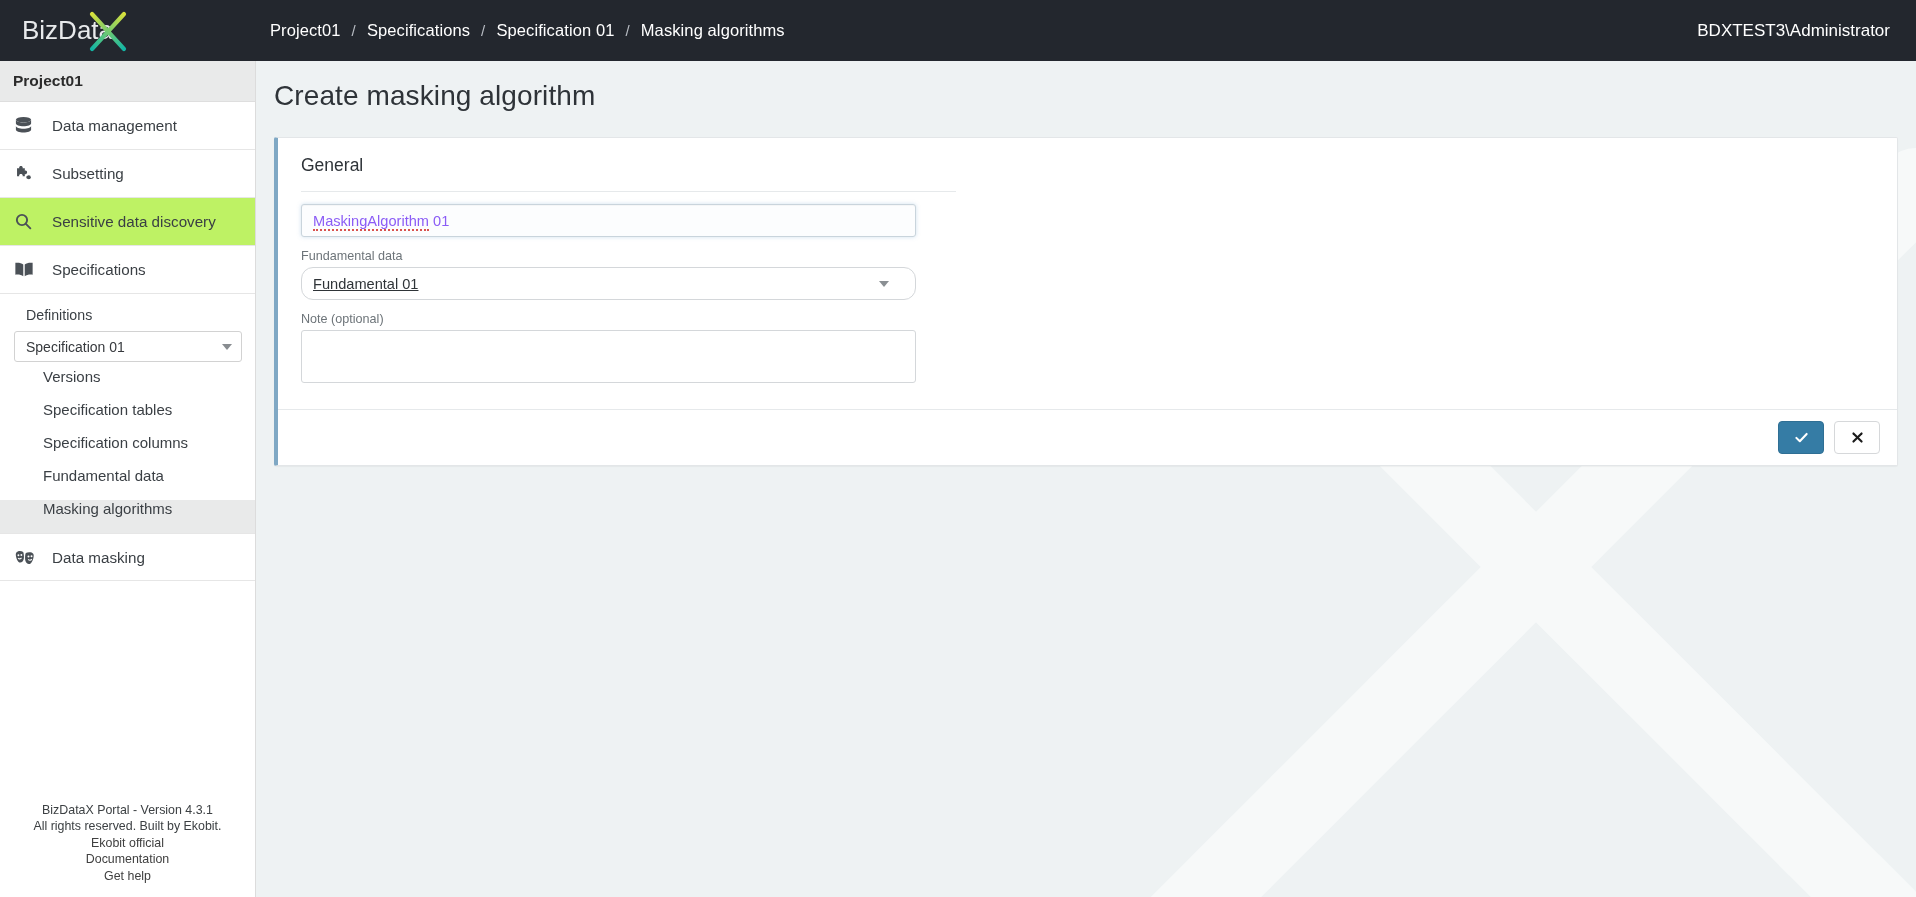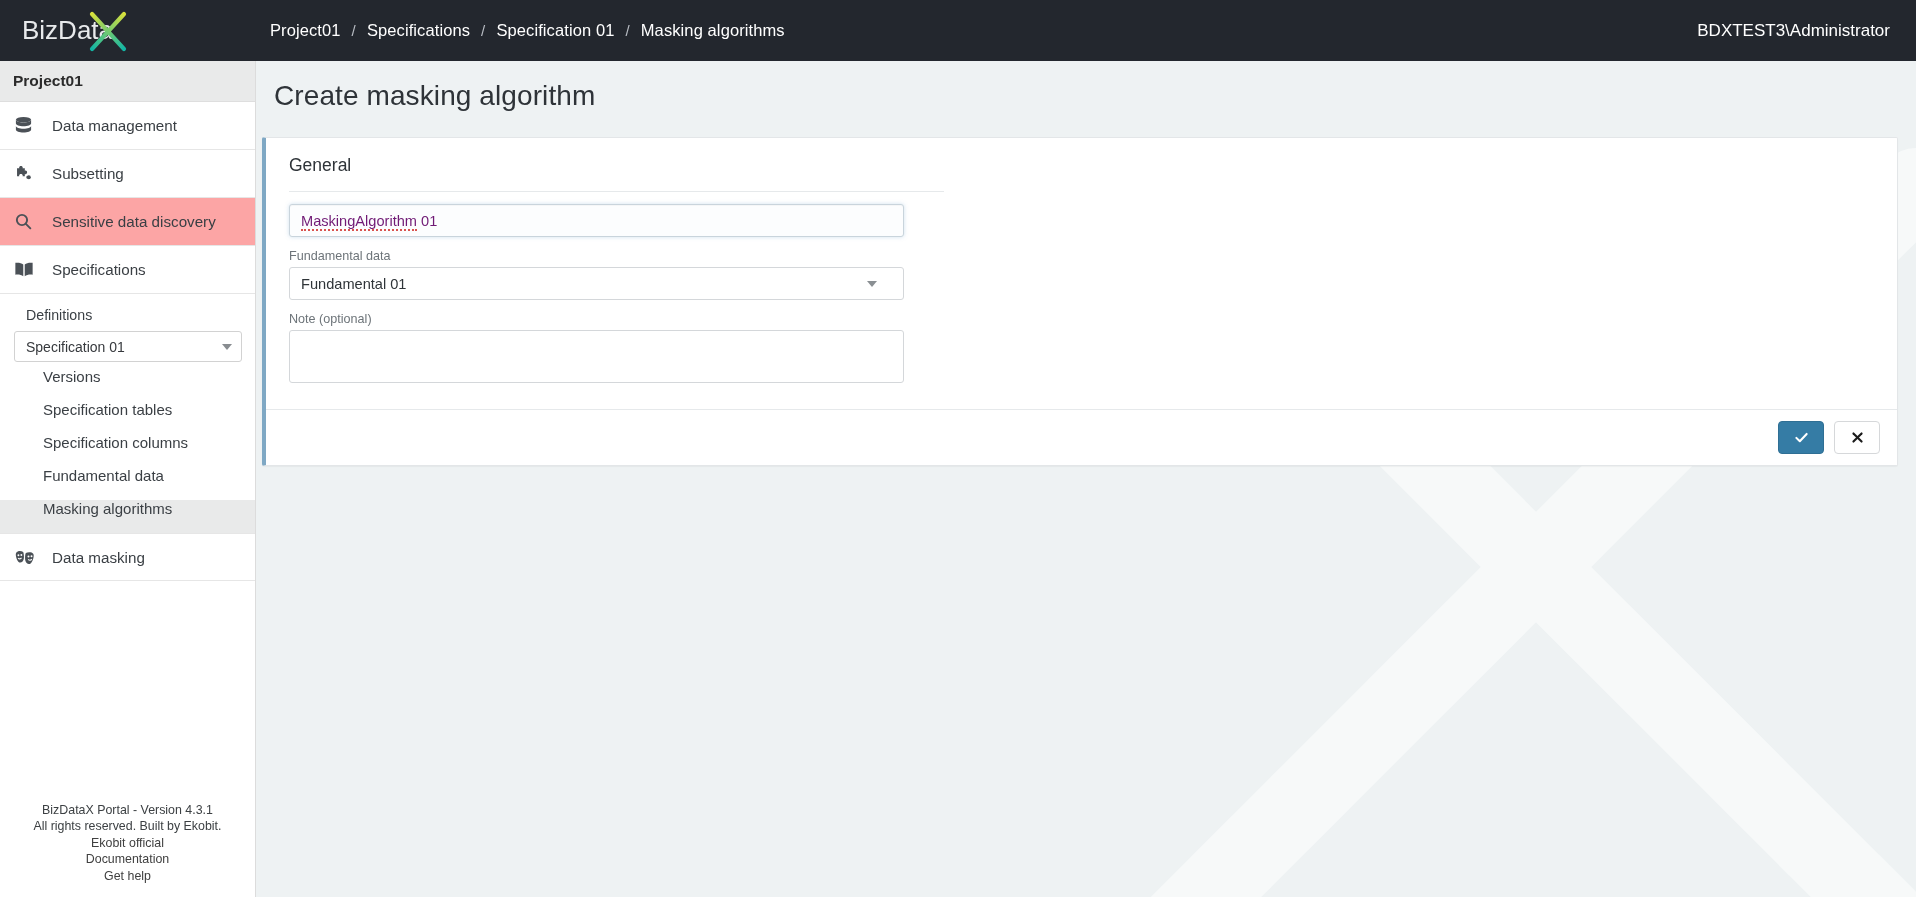--- a/index.html
+++ b/index.html
@@ -77,21 +77,21 @@
   .nav-item {
     height: 48px;
     display: flex; align-items: center;
     padding-left: 14px;
     border-bottom: 1px solid #e6e6e6;
     font-size: 15.2px;
     color: #3a3f44;
     cursor: pointer;
     background: #ffffff;
   }
-  .nav-item.active { background: #fca5a5; }
+  .nav-item.active { background: #bef264; }
   .nav-item .ico {
     width: 28px; height: 24px;
     display: flex; align-items: center; justify-content: flex-start;
     margin-right: 10px;
     color: #4b5157;
     flex: 0 0 28px;
   }
 
   
   .sub-nav { padding-top: 9px; }
@@ -166,21 +166,21 @@
     position: relative;
     margin: 19px 0 0 18px;
     font-size: 28px;
     font-weight: normal;
     color: #2e3338;
     letter-spacing: .1px;
   }
 
   .card {
     position: relative;
-    margin: 25px 18px 0 6px;
+    margin: 25px 18px 0 18px;
     background: #ffffff;
     border: 1px solid #e3e6e8;
     border-left: 4px solid #7fa8c4;
     border-radius: 2px;
     box-shadow: 0 1px 1px rgba(0,0,0,.04);
   }
   .card-head {
     font-size: 17.5px;
     color: #2e3338;
     padding: 17px 0 15px 23px;
@@ -199,40 +199,41 @@
     color: #6d7479;
     margin-bottom: 4px;
   }
   .text-input {
     width: 615px; height: 33px;
     border: 1px solid #c9d4dc;
     border-radius: 3px;
     background: #fcfdfe;
     padding: 0 11px;
     font-size: 14.6px;
-    color: #701a75;
+    color: #8b5cf6;
     display: flex; align-items: center;
     box-shadow: inset 0 1px 1px rgba(0,0,0,.03), 0 0 4px rgba(120,170,205,.35);
     outline: none;
   }
   .spellcheck {
     border-bottom: 2px dotted #d9534f;
     padding-bottom: 0px;
     text-decoration: none;
   }
   .select-input {
     width: 615px; height: 33px;
     border: 1px solid #d4d7da;
-    border-radius: 3px;
+    border-radius: 12px;
     background: #fff;
     padding: 0 26px 0 11px;
     font-size: 14.6px;
     color: #2f3438;
     display: flex; align-items: center;
     cursor: pointer;
+    text-decoration: underline;
   }
   .select-input .caret2 {
     margin-left: auto;
     width: 0; height: 0;
     border-left: 5px solid transparent;
     border-right: 5px solid transparent;
     border-top: 6px solid #8a8f93;
   }
   .textarea-input {
     width: 615px; height: 53px;

